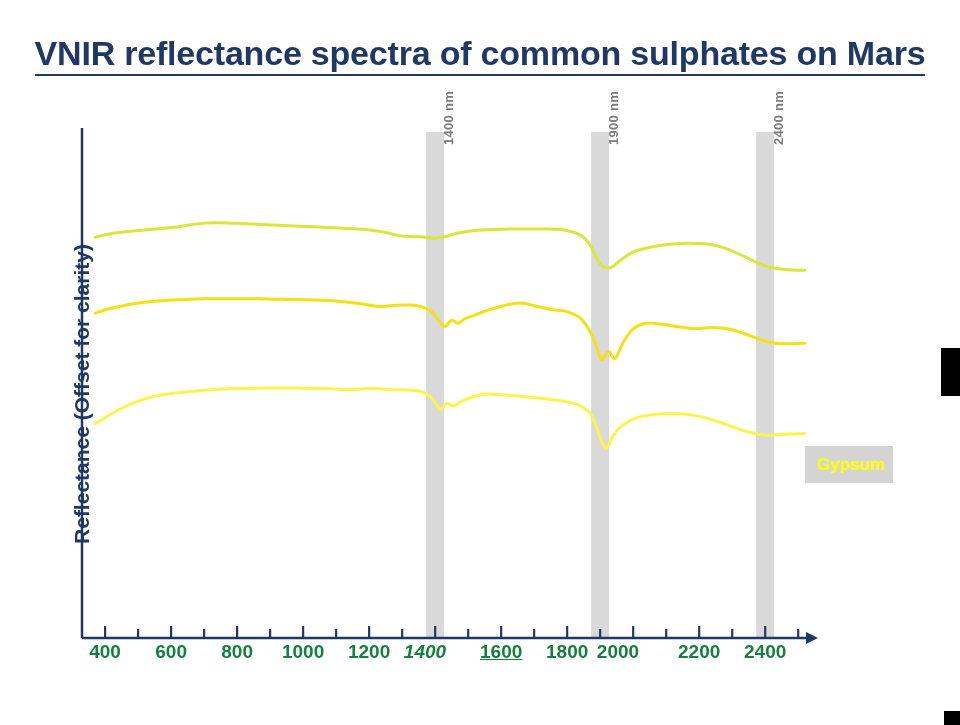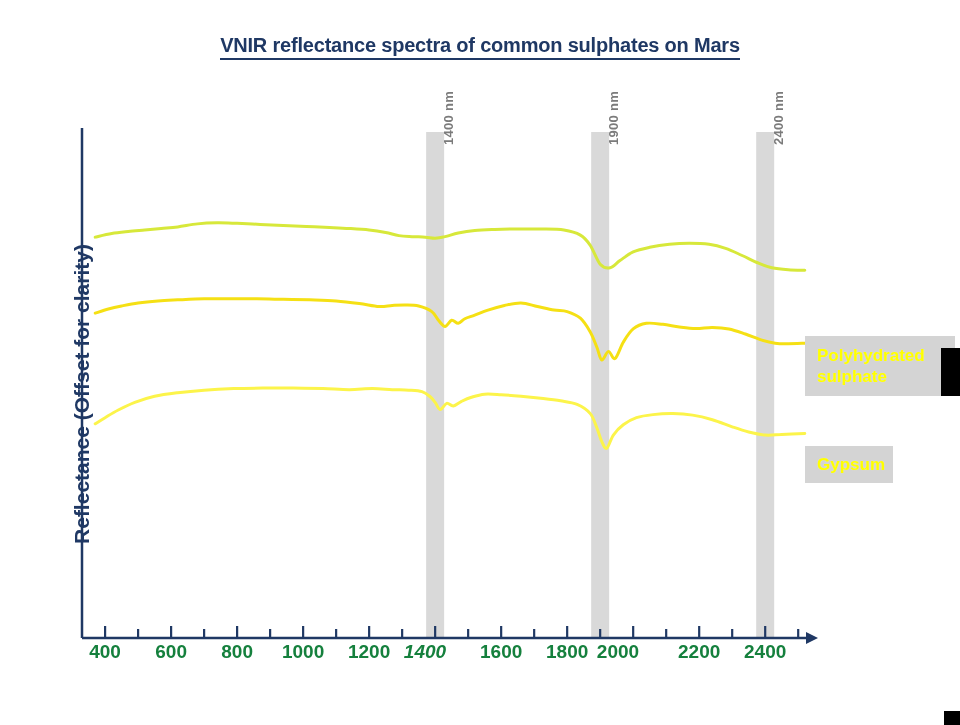--- a/index.html
+++ b/index.html
@@ -23,21 +23,21 @@
     height: 725px;
   }
 
   .chart-title {
     position: absolute;
     left: 0;
     top: 34px;
     width: 960px;
     text-align: center;
     font-family: "Liberation Sans", sans-serif;
-    font-size: 20px;
+    font-size: 34px;
     font-weight: bold;
     color: #1f3864;
     letter-spacing: -0.2px;
   }
   .chart-title span.title-underline {
     border-bottom: 2px solid #1f3864;
     padding-bottom: 2px;
   }
 
   .axis-title-x {
@@ -162,31 +162,27 @@
 
   <div class="axis-title-y">Reflectance (Offset for clarity)</div>
 
   <div id="tick-labels">
       <div class="tick-label" style="left: 105.103px;">400</div>
       <div class="tick-label" style="left: 171.112px;">600</div>
       <div class="tick-label" style="left: 237.121px;">800</div>
       <div class="tick-label" style="left: 303.13px;">1000</div>
       <div class="tick-label" style="left: 369.139px;">1200</div>
       <div class="tick-label" style="left: 425px; font-style: italic;">1400</div>
-      <div class="tick-label" style="left: 501.157px;">1600</div>
+      <div class="tick-label" style="left: 501.157px; text-decoration: underline;">1600</div>
       <div class="tick-label" style="left: 567.166px;">1800</div>
       <div class="tick-label" style="left: 618px;">2000</div>
       <div class="tick-label" style="left: 699.184px;">2200</div>
       <div class="tick-label" style="left: 765.193px;">2400</div>
     </div>
 
-  <div class="series-label" style="left:805px; top:336px; width:150px; height:60px;">
-    <div>Polyhydrated</div>
-    <div>sulphate</div>
-  </div>
 
   <div class="series-label" style="left:805px; top:446px; width:88px; height:37px; padding-top:8px;">
     <div>Gypsum</div>
   </div>
 
 
   <div class="corner-mark" style="left:941px; top:348px; width:19px; height:48px;"></div>
   <div class="corner-mark" style="left:944px; top:711px; width:16px; height:14px;"></div>
 
 </div>

